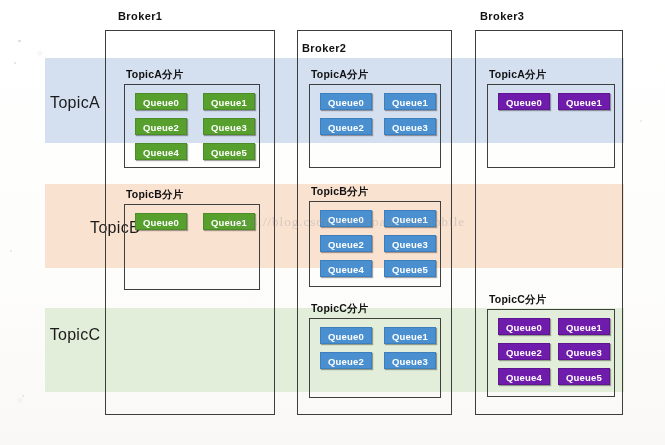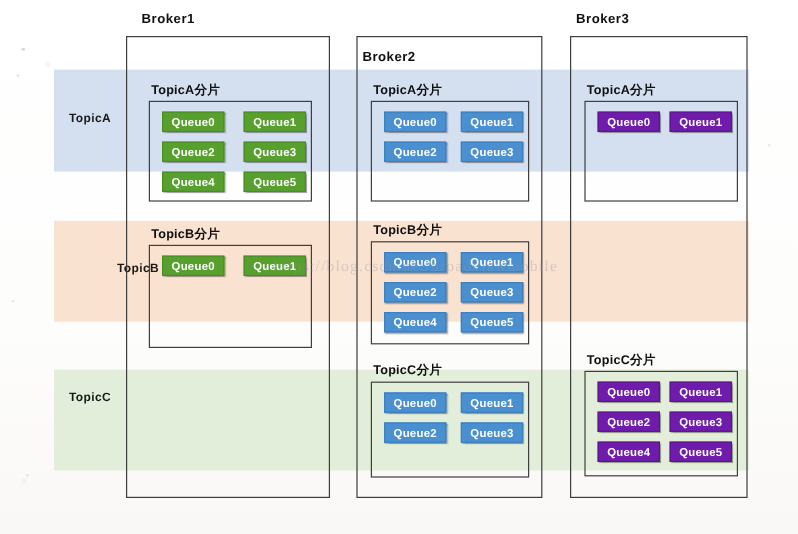--- a/index.html
+++ b/index.html
@@ -35,22 +35,22 @@
   .band {
     position: absolute;
     left: 45px;
     width: 579px;
   }
   .band-label {
     position: absolute;
     left: 0px;
     width: 60px;
     text-align: center;
-    font-size: 10px;
-    font-weight: bold;
+    font-size: 16px;
+    font-weight: normal;
     color: #1b1b1b;
     letter-spacing: 0.3px;
   }
 
   
   .broker {
     position: absolute;
     top: 30px;
     height: 385px;
     background: transparent;

